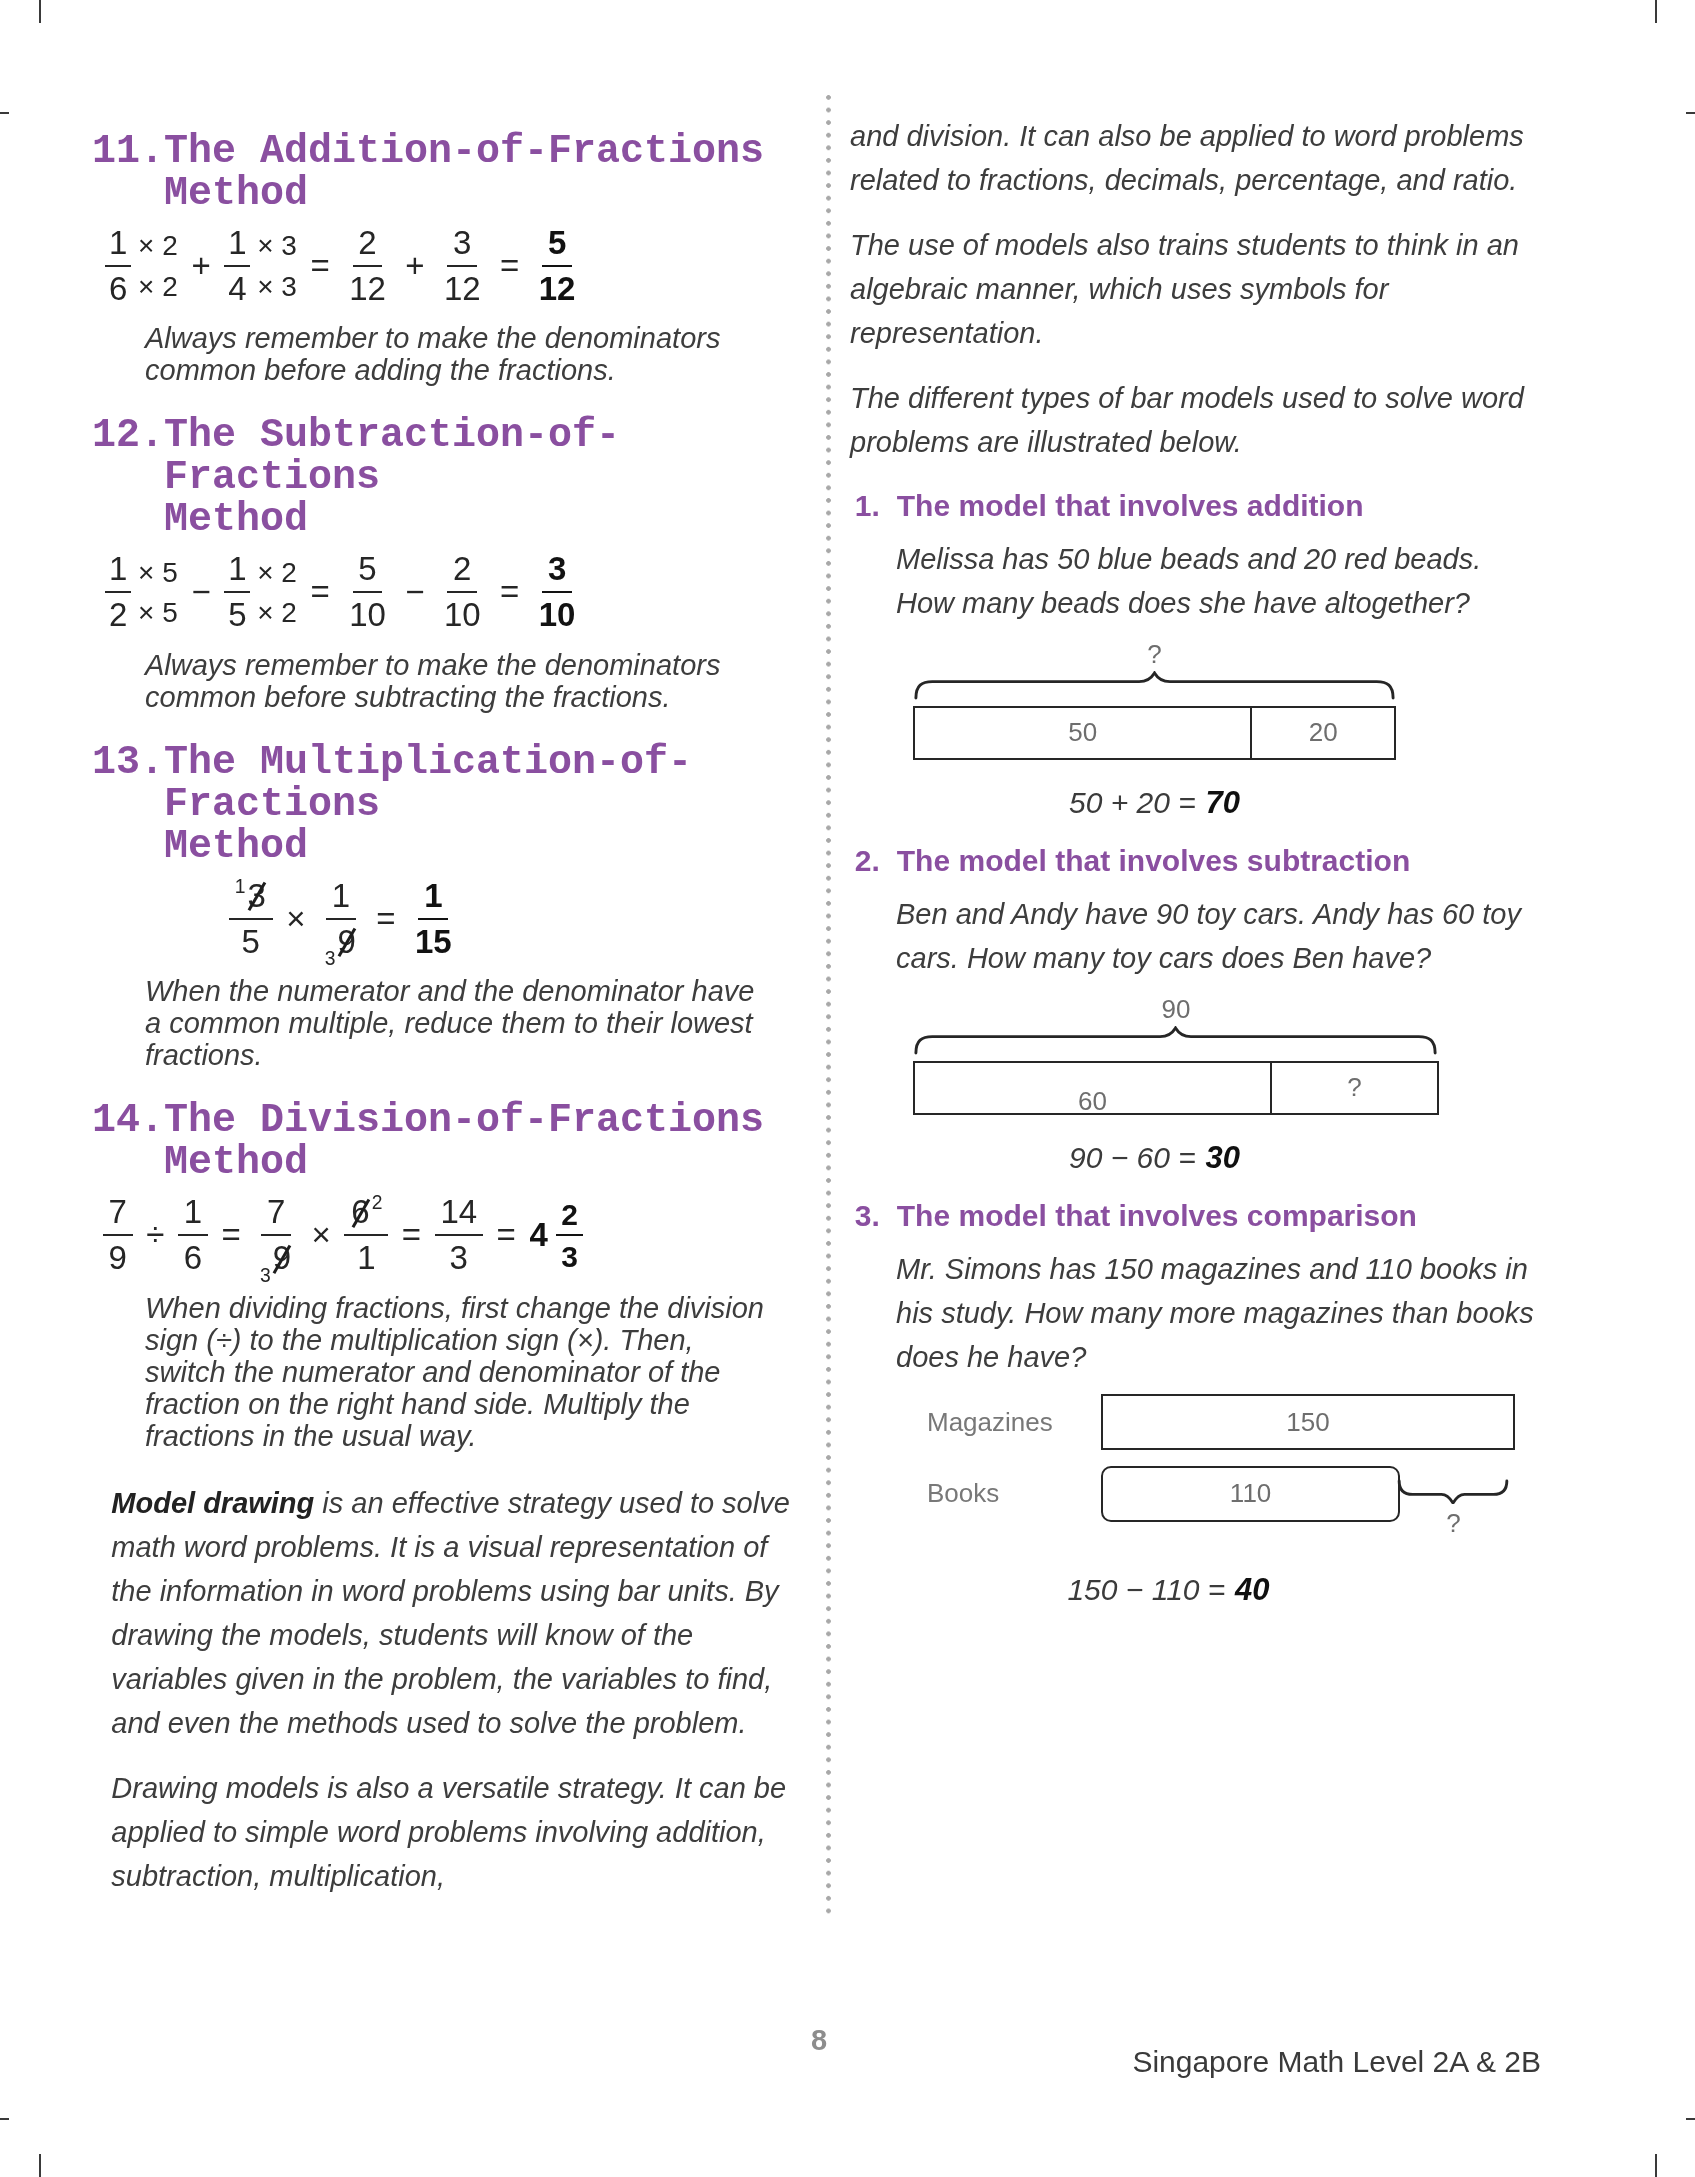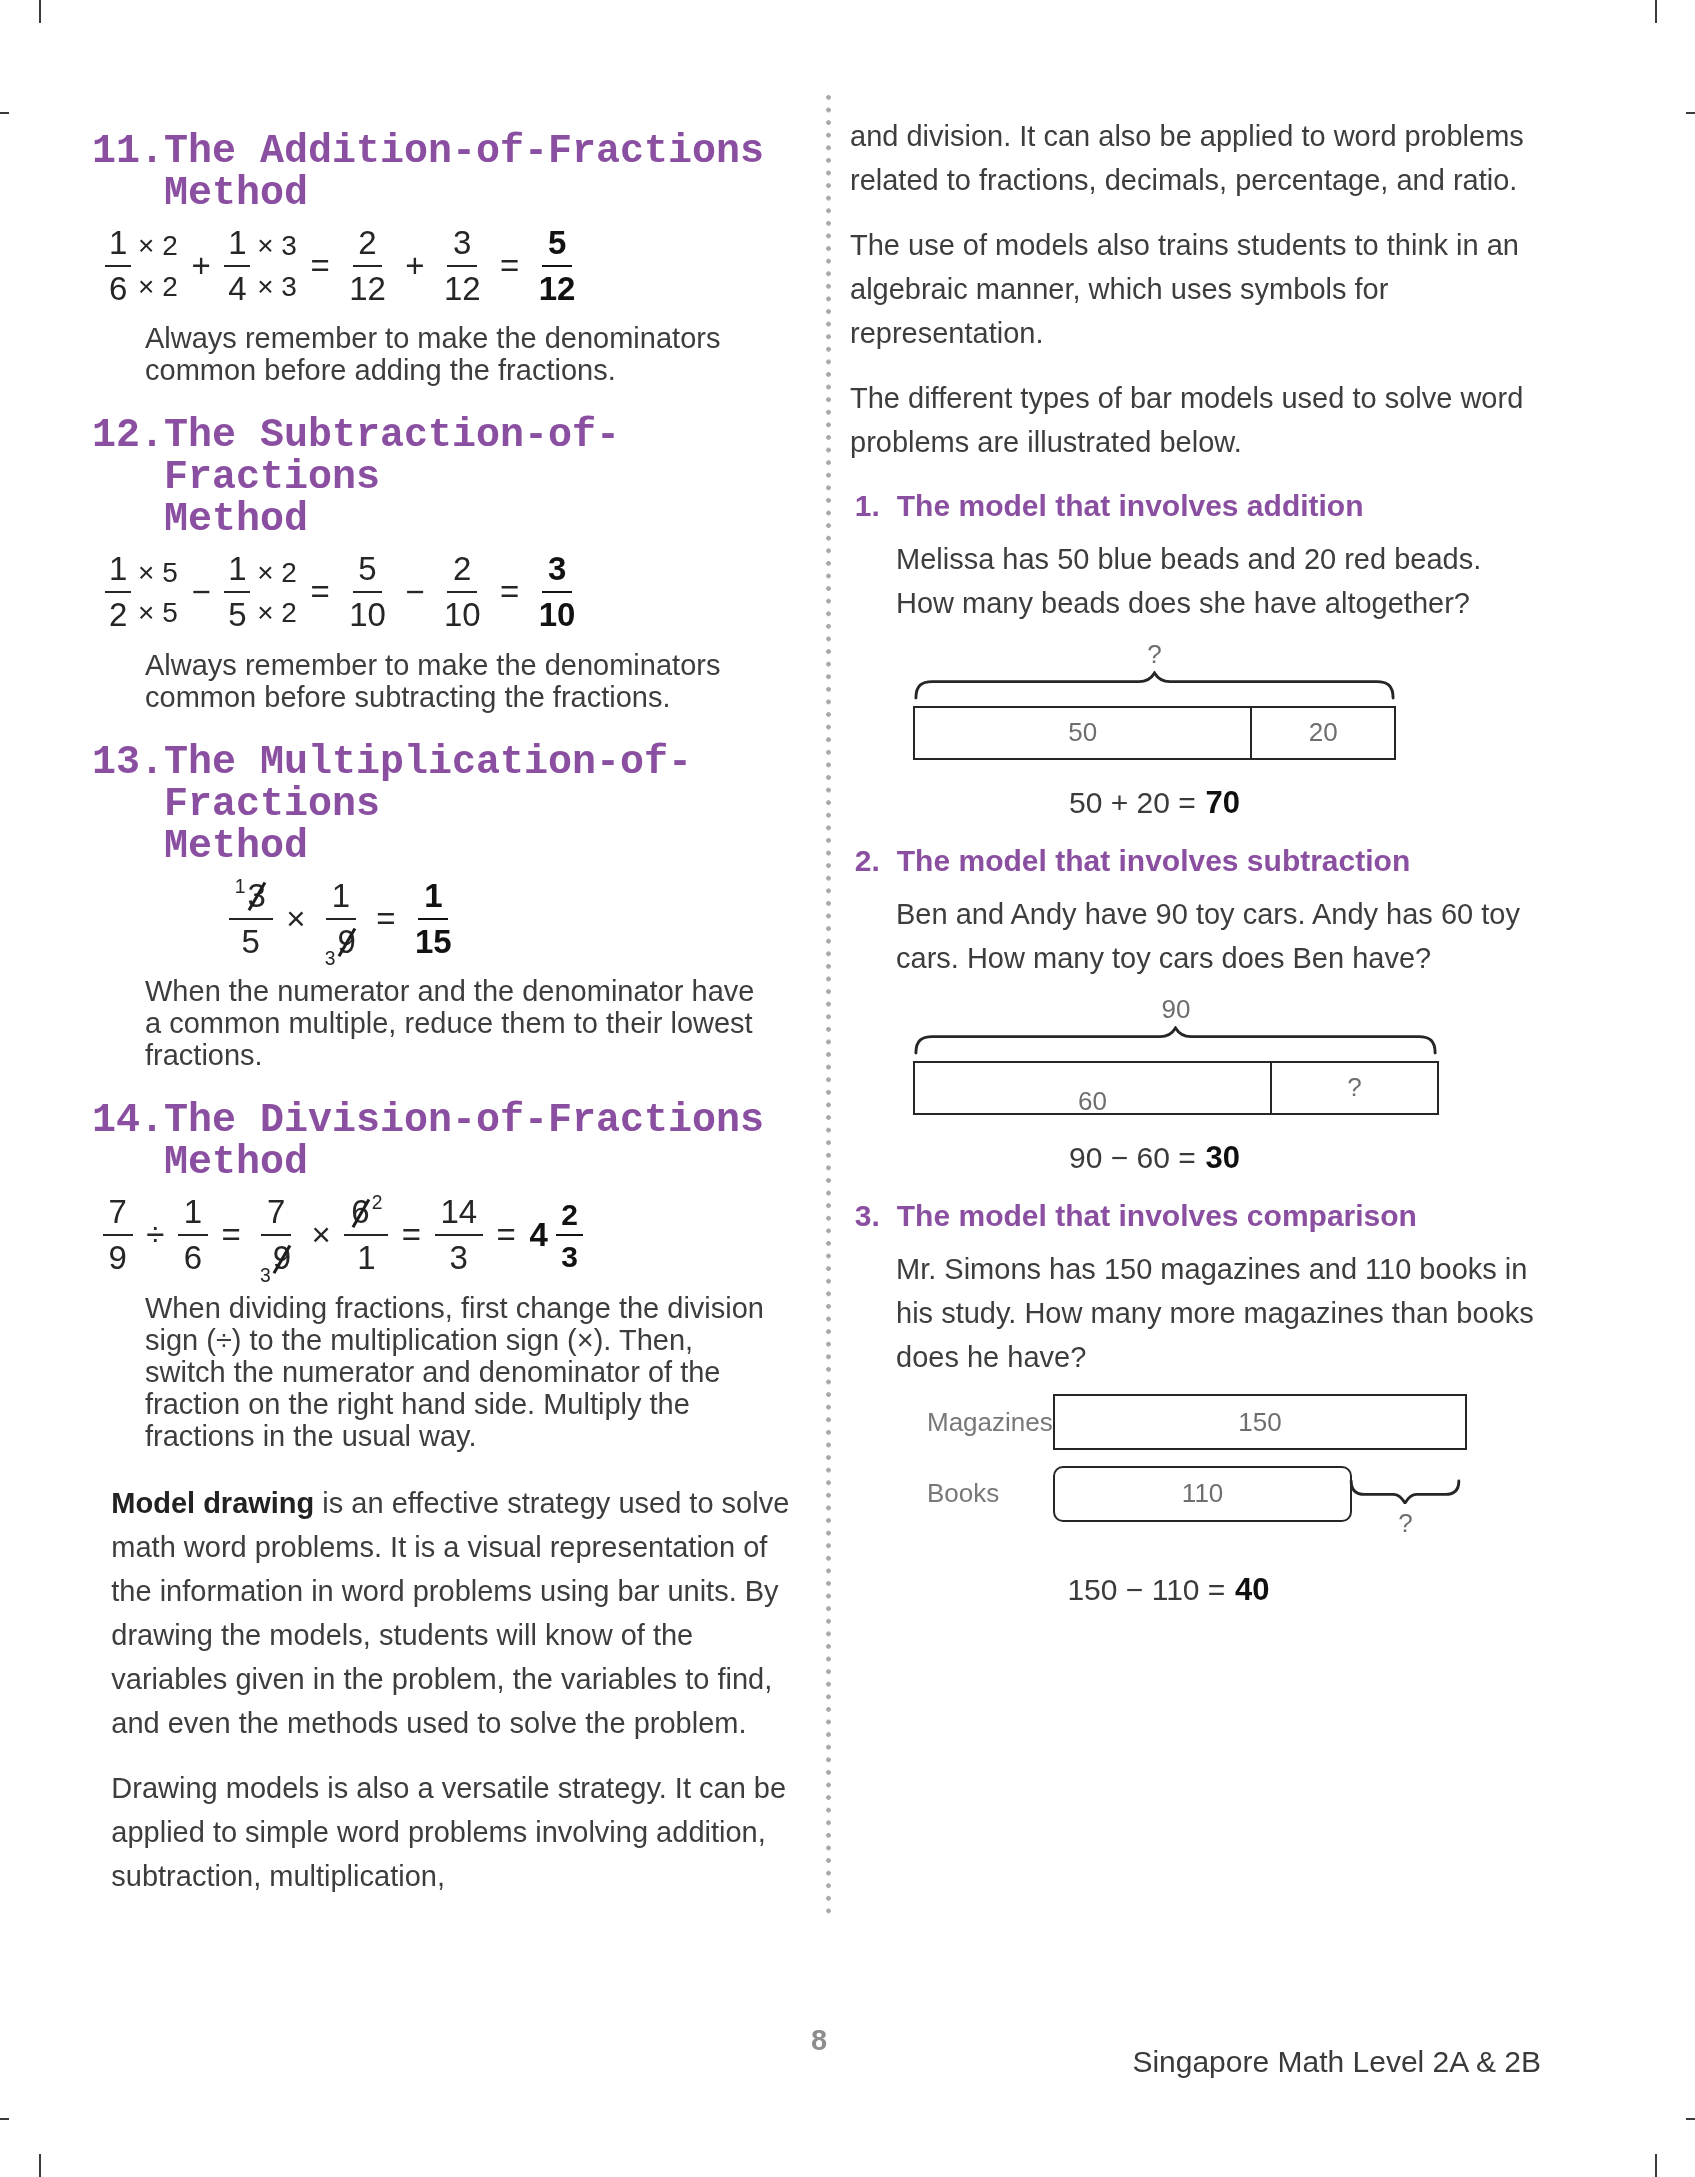--- a/index.html
+++ b/index.html
@@ -16,21 +16,21 @@
   .divider{
     position:absolute;left:826px;top:95px;width:4.8px;height:1825px;
     background-image:radial-gradient(circle at 2.4px 2.4px,#a8a8a8 2px,transparent 2.5px);
     background-size:4.8px 12.6px;background-repeat:repeat-y;
   }
 
   .col{position:absolute;}
   .col-left{left:92px;top:131px;width:707px;}
   .col-right{left:850px;top:114px;width:722px;}
 
-  p{margin:0;}
+  p{margin:0;font-style:italic;}
 
   
   .sec{display:flex;margin:0 0 9.7px 0;font-size:40px;line-height:42px;font-weight:bold;color:#8a4fa0;font-family:Liberation Mono, monospace;}
   .sec-num{flex:0 0 68px;}
   .sec-title{flex:1;}
   .note{font-size:29px;line-height:32px;color:#3d3d3d;margin:9.7px 0 29px 53px;width:626px;}
 
   .formula{
     display:flex;align-items:center;justify-content:center;gap:12.6px;
     width:483px;margin:9.7px 0 15.4px 9.7px;
@@ -87,21 +87,21 @@
   .d2 .c2{flex:1;border-left:2.4px solid #262626;}
 
   .model-eq{font-size:30px;color:#3b3b3b;text-align:center;margin:25px 0 19.3px 63px;width:483px;}
   .model-eq b{font-size:31px;color:#101010;margin-left:9.7px;}
   .model-eq.eq3{margin-left:77px;}
 
   .cmp{margin-left:77px;margin-top:7.7px;}
   .cmp-row{display:flex;align-items:center;margin-bottom:15.4px;}
   .cmp-row.row2{margin-bottom:50px;}
   .cmp-label{flex:0 0 126px;font-size:26px;color:#787878;}
-  .cmp-barzone{position:relative;width:410px;}
+  .cmp-barzone{position:relative;width:410px;margin-left:48px;}
   .cmp-bar{border:2.9px solid #262626;height:52px;display:flex;align-items:center;justify-content:center;
            font-size:26px;color:#6e6e6e;background:#ffffff;}
   .cmp-bar.full{width:100%;}
   .cmp-bar.partial{width:72%;border-radius:10px;}
   .underbrace{position:absolute;left:72%;top:13.5px;}
   .diff-label{position:absolute;left:72%;width:28%;top:42px;text-align:center;font-size:26px;color:#6e6e6e;}
 
   
   .page-num{position:absolute;left:811px;top:2024px;font-size:29px;font-weight:bold;color:#8d8d8d;}
   .book-title{position:absolute;right:154px;top:2045px;font-size:30px;color:#3a3a3a;}

